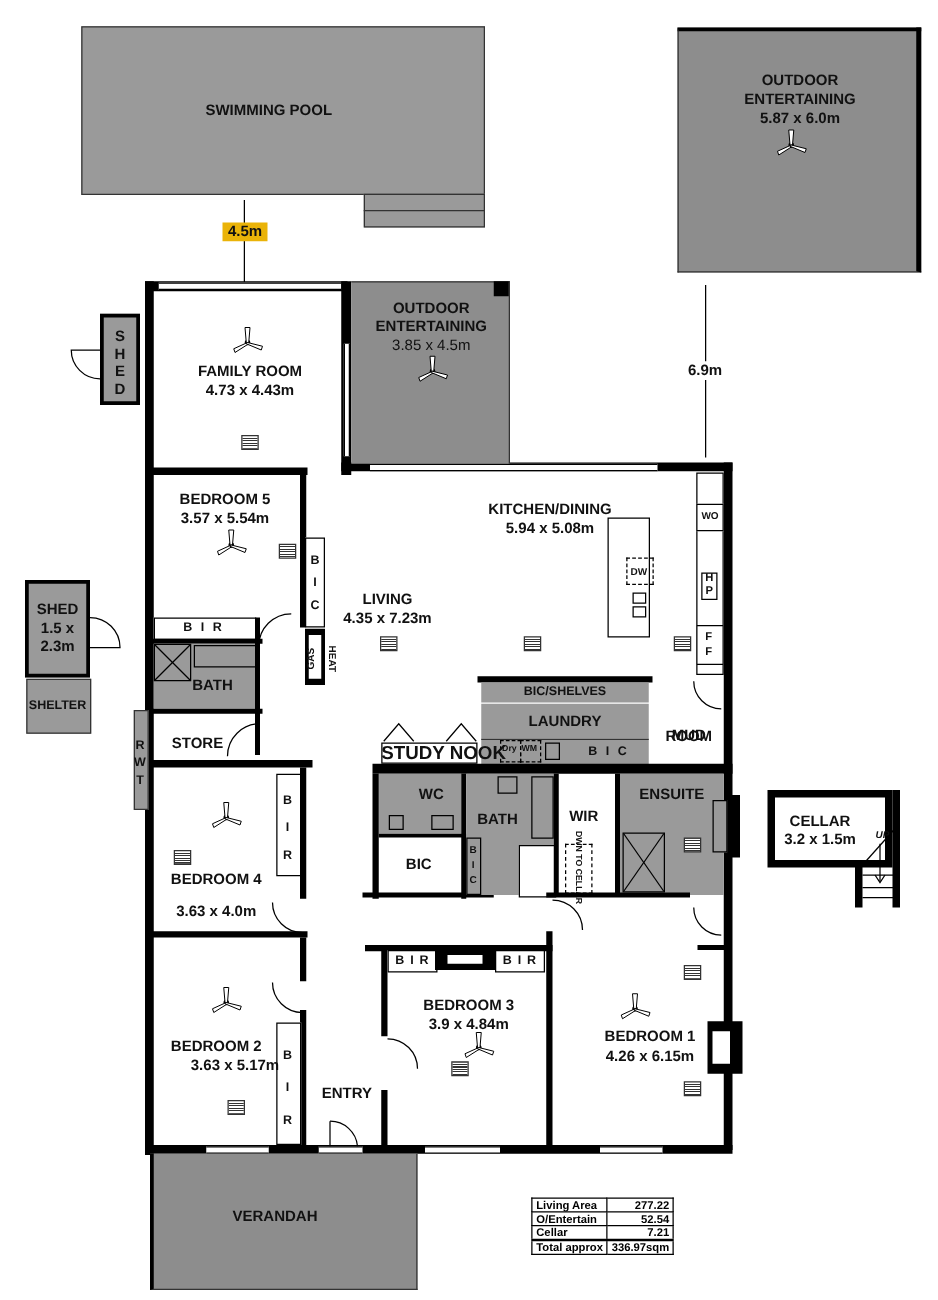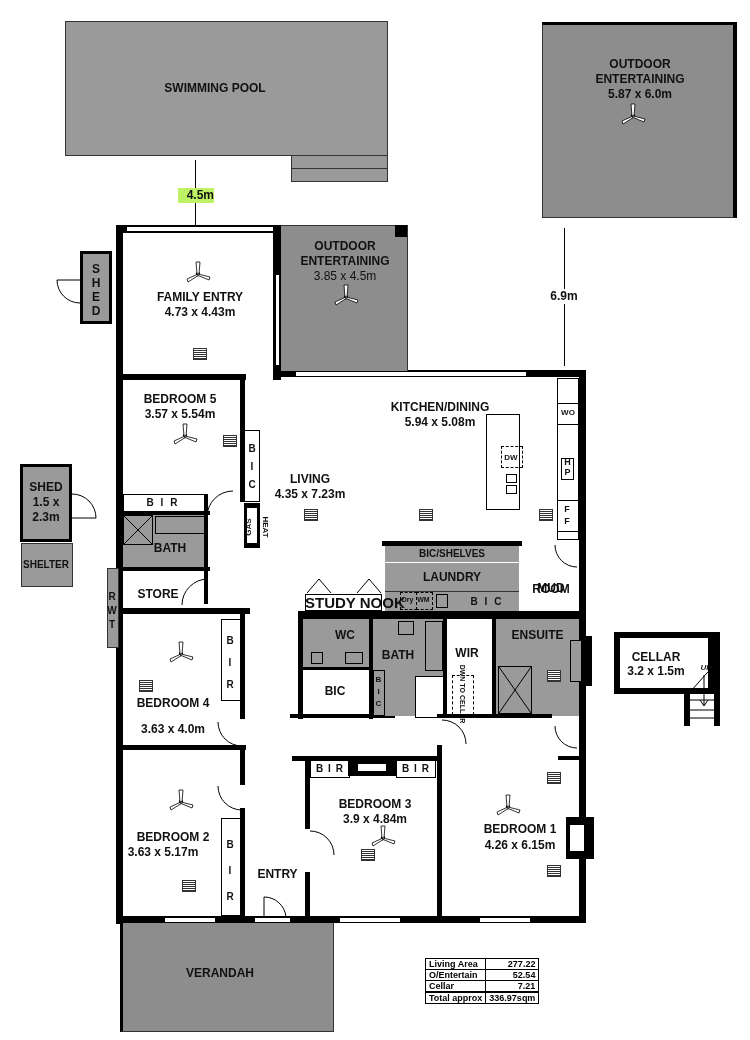--- a/index.html
+++ b/index.html
@@ -33,21 +33,21 @@
     </g>
   </defs>
 </svg>
 
 <div class="abs gray" style="left:65px;top:21px;width:321px;height:133px;border:1px solid #333;"></div>
 <div class="abs gray" style="left:291px;top:155px;width:95px;height:12px;border:1px solid #333;"></div>
 <div class="abs gray" style="left:291px;top:168px;width:95px;height:12px;border:1px solid #333;"></div>
 <div class="lbl" style="left:150px;top:81px;width:130px;">SWIMMING POOL</div>
 
 <div class="dim" style="left:195px;top:160px;height:70px;"></div>
-<div class="lbl" style="left:178px;top:188px;width:36px;background:#bef264;text-align:right;">4.5m</div>
+<div class="lbl" style="left:178px;top:178px;width:36px;background:#eab308;">4.5m</div>
 
 <div class="abs dgray" style="left:542px;top:22px;width:190px;height:192px;border-top:3px solid #000;border-right:4px solid #000;border-left:1px solid #333;border-bottom:1px solid #333;"></div>
 <div class="lbl" style="left:580px;top:57px;width:120px;">OUTDOOR</div>
 <div class="lbl" style="left:580px;top:72px;width:120px;">ENTERTAINING</div>
 <div class="lbl" style="left:580px;top:87px;width:120px;">5.87 x 6.0m</div>
 <svg class="fan" style="left:620px;top:104px;">
     <use href="#fan"></use>
   </svg>
 
 <div class="dim" style="left:564px;top:228px;height:138px;"></div>
@@ -77,21 +77,21 @@
 
 <div class="abs dgray" style="left:281px;top:225px;width:126px;height:145px;border-top:1px solid #333;border-right:1px solid #333;"></div>
 <div class="wall" style="left:395px;top:225px;width:12px;height:12px;"></div>
 <div class="lbl" style="left:290px;top:239px;width:110px;">OUTDOOR</div>
 <div class="lbl" style="left:290px;top:254px;width:110px;">ENTERTAINING</div>
 <div class="lbl" style="left:290px;top:269px;width:110px;font-weight:normal;">3.85 x 4.5m</div>
 <svg class="fan" style="left:333px;top:285px;">
     <use href="#fan"></use>
   </svg>
 
-<div class="lbl" style="left:140px;top:290px;width:120px;">FAMILY ENTRY</div>
+<div class="lbl" style="left:140px;top:290px;width:120px;">FAMILY ROOM</div>
 <div class="lbl" style="left:140px;top:305px;width:120px;">4.73 x 4.43m</div>
 <svg class="fan" style="left:185px;top:262px;">
     <use href="#fan"></use>
   </svg>
 <div class="vent" style="left:193px;top:348px;"></div>
 <div class="wall" style="left:116px;top:374px;width:130px;height:6px;"></div>
 
 <div class="lbl" style="left:130px;top:392px;width:100px;">BEDROOM 5</div>
 <div class="lbl" style="left:130px;top:407px;width:100px;">3.57 x 5.54m</div>
 <svg class="fan" style="left:172px;top:424px;">
@@ -288,21 +288,21 @@
 <svg class="fan" style="left:168px;top:790px;">
     <use href="#fan"></use>
   </svg>
 <div class="thin" style="left:221px;top:818px;width:18px;height:96px;"></div>
 <div class="lbl sm" style="left:222px;top:832px;width:16px;line-height:26px;white-space:normal;">
   <span>B</span><br>
   <span>I</span><br>
   <span>R</span>
 </div>
 <div class="lbl" style="left:128px;top:830px;width:90px;">BEDROOM 2</div>
-<div class="lbl" style="left:118px;top:845px;width:90px;">3.63 x 5.17m</div>
+<div class="lbl" style="left:143px;top:845px;width:90px;">3.63 x 5.17m</div>
 <div class="vent" style="left:182px;top:880px;"></div>
 
 <div class="lbl" style="left:250px;top:867px;width:55px;">ENTRY</div>
 <svg class="abs" style="left:262px;top:895px;" width="26" height="24">
     <path d="M2 2 A22 22 0 0 1 24 22" fill="none" stroke="#000"></path>
     <line x1="2" y1="2" x2="2" y2="22" stroke="#000"></line>
   </svg>
 
 <div class="wall" style="left:292px;top:756px;width:150px;height:5px;"></div>
 <div class="wall" style="left:305px;top:756px;width:5px;height:73px;"></div>

